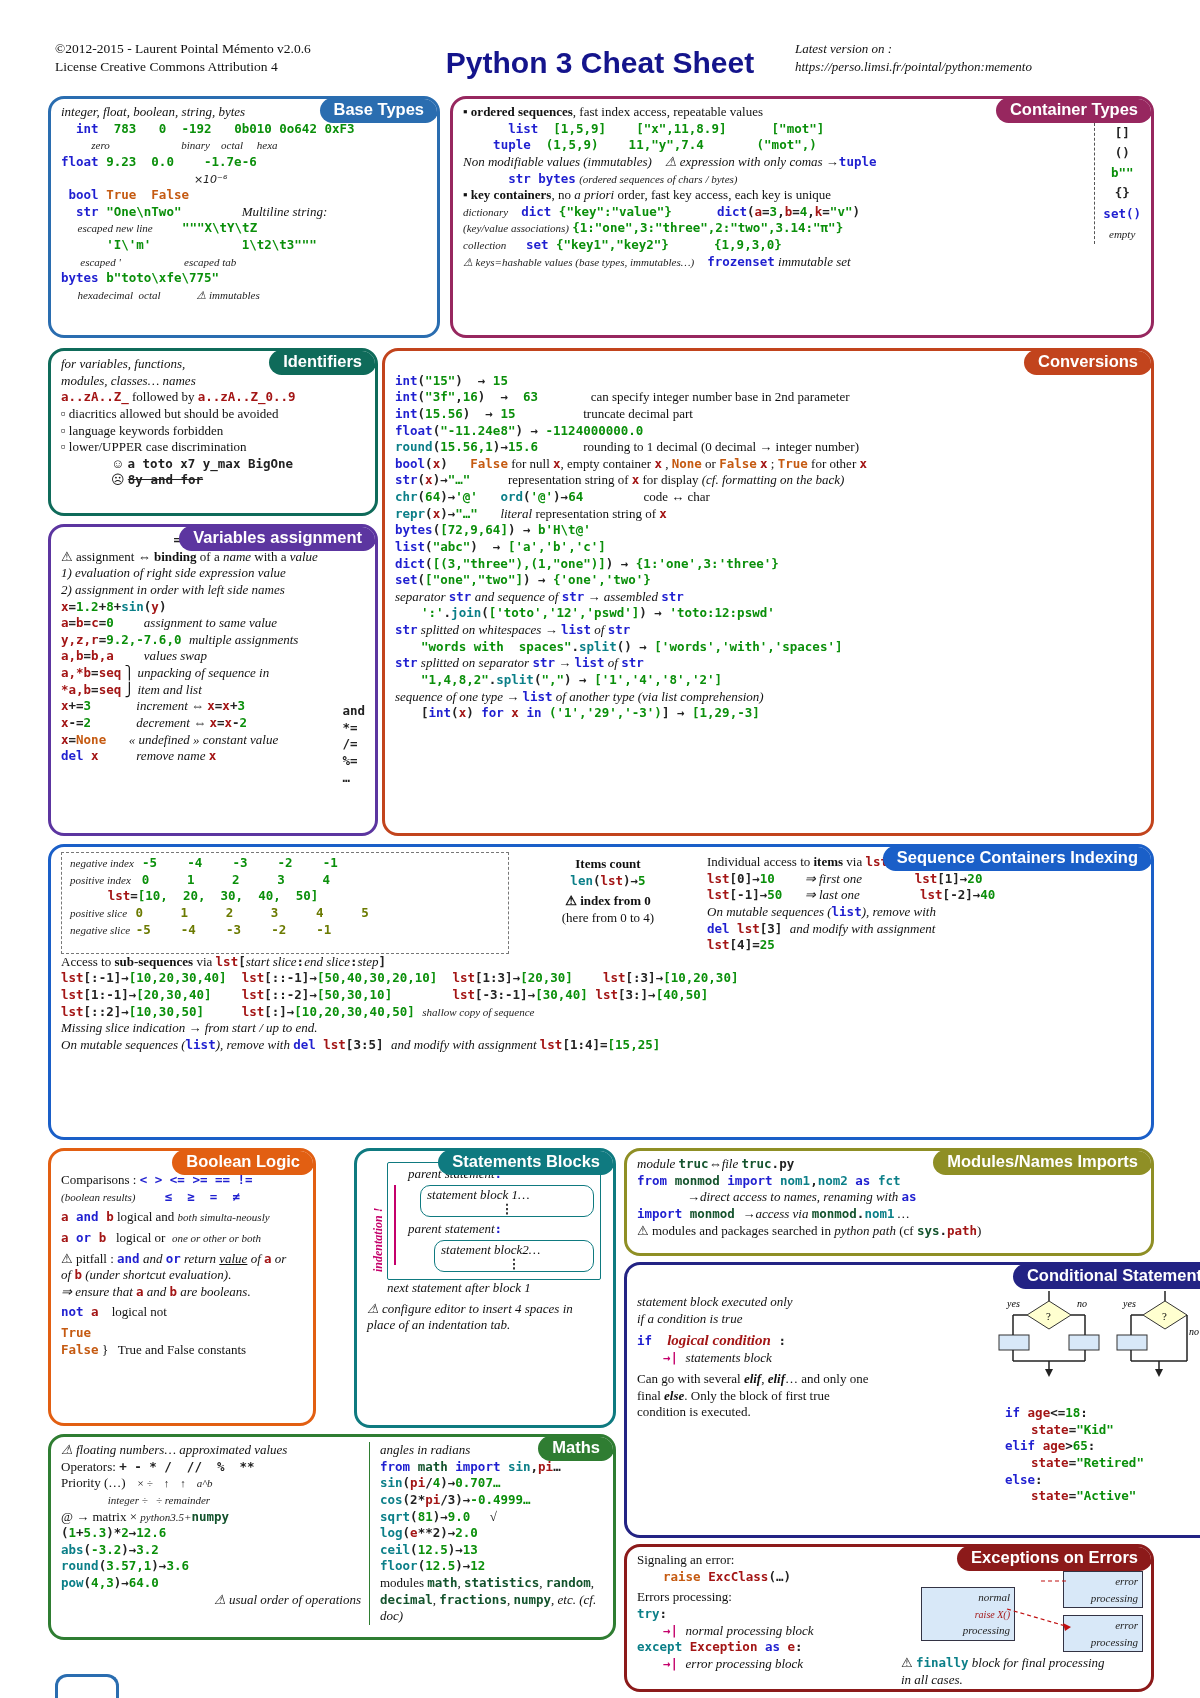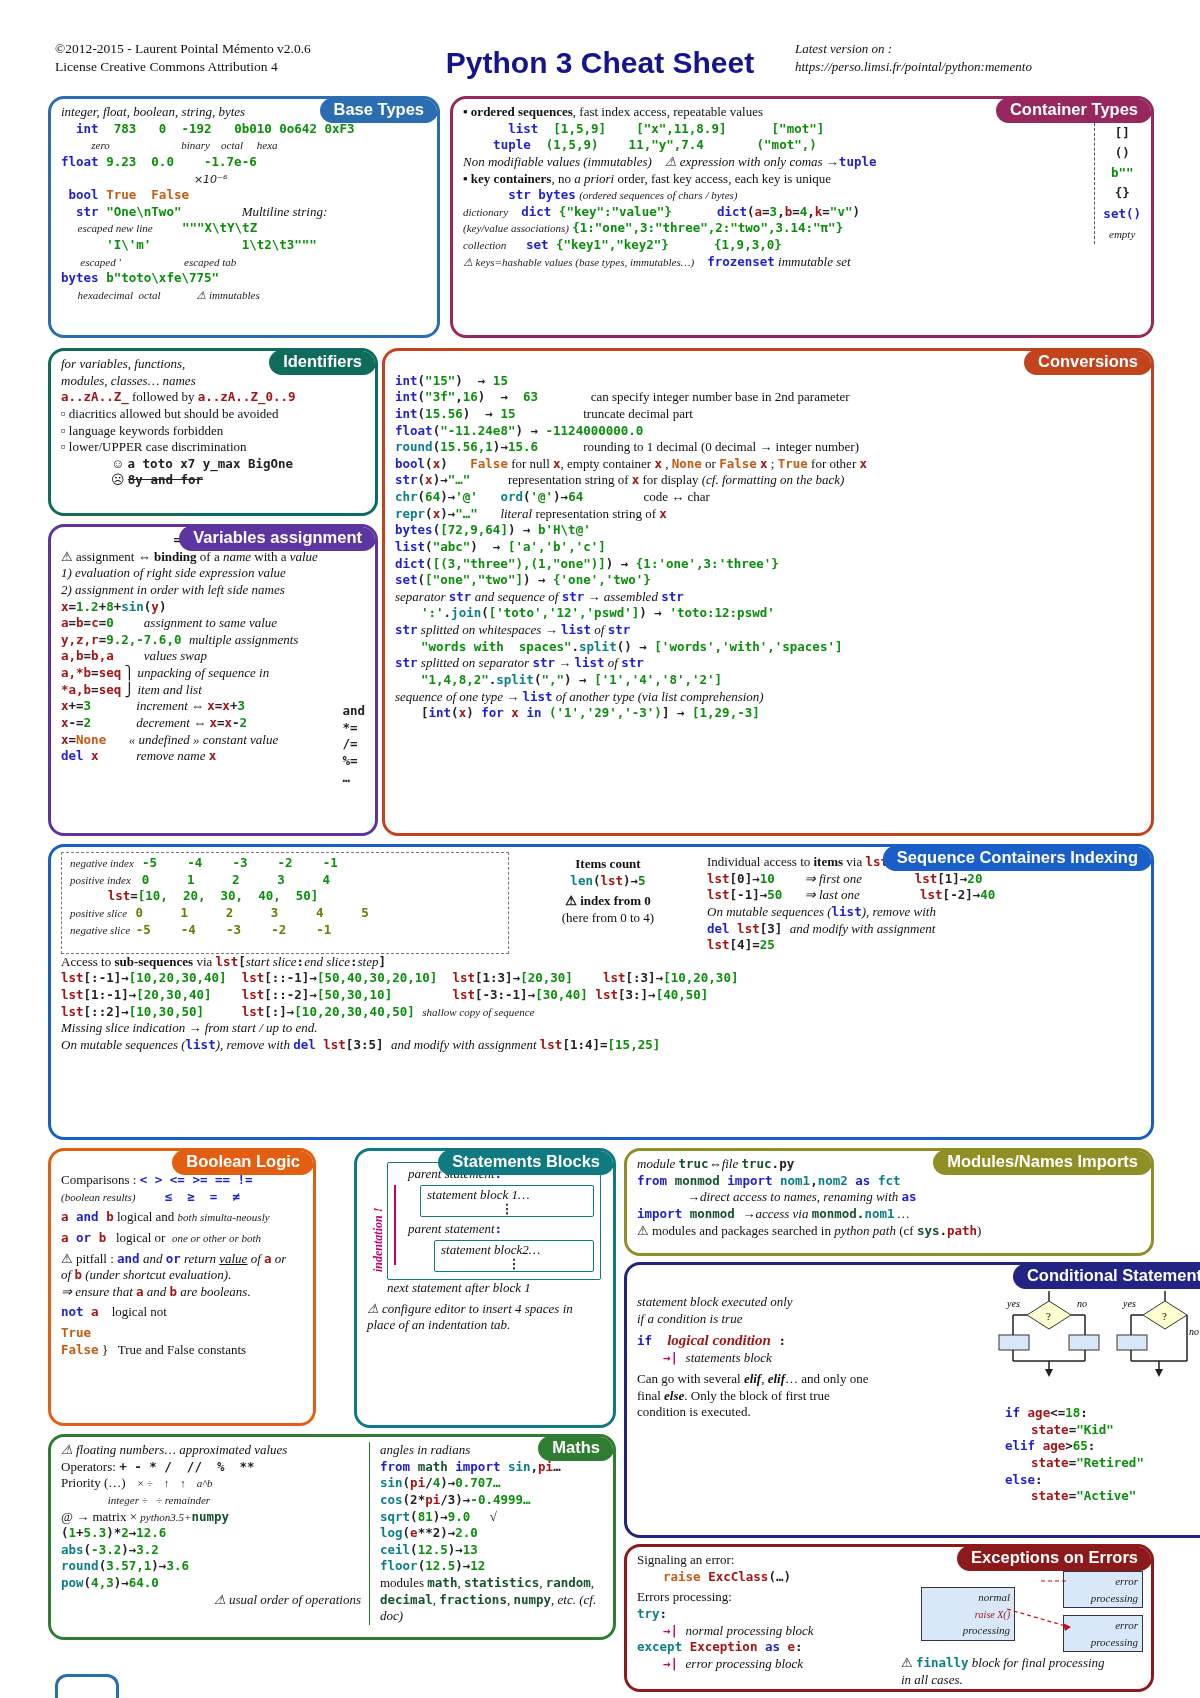--- a/index.html
+++ b/index.html
@@ -76,21 +76,21 @@
   .seq-table{border:1px dashed #777;padding:2px 8px;flex:0 0 430px}
   .seq-items{flex:0 0 170px;text-align:center;padding-top:4px}
   .seq-access{flex:1;padding-top:2px}
   
   .math-cols{display:flex}
   .math-left{flex:0 0 300px;padding-right:8px}
   .math-right{flex:1;border-left:1.5px solid #2f7d32;padding-left:10px}
   
   .stm-wrap{position:relative;margin:6px 2px 2px 20px}
   .stm-outer{border:1.5px solid #0f7a80;padding:3px 6px 3px 20px;position:relative;border-radius:2px}
-  .stm-inner{border:1.5px solid #0f7a80;margin:2px 0 4px 12px;padding:1px 6px;border-radius:2px}
+  .stm-inner{border:1.5px solid #0f7a80;margin:2px 0 4px 12px;padding:1px 6px;border-radius:10px}
   .stm-bracket{position:absolute;left:6px;top:22px;bottom:14px;border-left:2.5px solid #c4006b}
   .stm-label{position:absolute;left:-16px;top:110px;transform:rotate(-90deg);transform-origin:left top;
              color:#c4006b;font-weight:bold;font-style:italic;font-size:12px;white-space:nowrap}
   .dots{text-align:center;line-height:0.9;font-size:12px}
   
   .cond-left{width:300px}
   .cond-code{position:absolute;right:10px;top:140px;width:200px}
   .cond-flows{position:absolute;right:8px;top:26px;display:flex;gap:10px}
   
   .exc-flow{position:absolute;right:8px;top:24px;width:222px;height:80px}
@@ -134,22 +134,22 @@
       </div>
   </section>
 
   <section class="box" id="b-container">
     <div class="pill">Container Types</div>
     <div style="margin-right:60px">
         <div class="line"><span class="sg t">▪ </span><span class="sg b">ordered sequences</span><span class="sg t">, fast index access, repeatable values</span></div>
         <div class="line"><span class="sg k">      list</span><span class="sg c">  </span><span class="sg l">[1,5,9]</span><span class="sg c">    </span><span class="sg l">["x",11,8.9]</span><span class="sg c">      </span><span class="sg l">["mot"]</span></div>
         <div class="line"><span class="sg k">    tuple</span><span class="sg c">  </span><span class="sg l">(1,5,9)</span><span class="sg c">    </span><span class="sg l">11,"y",7.4</span><span class="sg c">       </span><span class="sg l">("mot",)</span></div>
         <div class="line"><span class="sg i">Non modifiable values (immutables)</span><span class="sg t">    </span><span class="sg i">⚠ expression with only comas →</span><span class="sg k">tuple</span></div>
+        <div class="line"><span class="sg k">      str bytes</span><span class="sg t"> </span><span class="sg smi">(ordered sequences of chars / bytes)</span></div>
         <div class="line"><span class="sg t">▪ </span><span class="sg b">key containers</span><span class="sg t">, no </span><span class="sg i">a priori</span><span class="sg t"> order, fast key access, each key is unique</span></div>
-        <div class="line"><span class="sg k">      str bytes</span><span class="sg t"> </span><span class="sg smi">(ordered sequences of chars / bytes)</span></div>
         <div class="line"><span class="sg smi">dictionary</span><span class="sg t">    </span><span class="sg k">dict</span><span class="sg c"> </span><span class="sg l">{"key":"value"}</span><span class="sg c">      </span><span class="sg k">dict</span><span class="sg c">(</span><span class="sg v">a</span><span class="sg c">=</span><span class="sg l">3</span><span class="sg c">,</span><span class="sg v">b</span><span class="sg c">=</span><span class="sg l">4</span><span class="sg c">,</span><span class="sg v">k</span><span class="sg c">=</span><span class="sg l">"v"</span><span class="sg c">)</span></div>
         <div class="line"><span class="sg smi">(key/value associations)</span><span class="sg t"> </span><span class="sg l">{1:"one",3:"three",2:"two",3.14:"π"}</span></div>
         <div class="line"><span class="sg smi">collection</span><span class="sg t">      </span><span class="sg k">set</span><span class="sg c"> </span><span class="sg l">{"key1","key2"}</span><span class="sg c">      </span><span class="sg l">{1,9,3,0}</span></div>
         <div class="line"><span class="sg smi">⚠ keys=hashable values (base types, immutables…)</span><span class="sg t">    </span><span class="sg k">frozenset</span><span class="sg t"> </span><span class="sg i">immutable set</span></div>
       </div>
     <div class="rail">
         <div class="line"><span class="sg c">[]</span></div>
         <div class="line"><span class="sg c">()</span></div>
         <div class="line"><span class="sg l">b""</span></div>
         <div class="line"><span class="sg c">{}</span></div>

